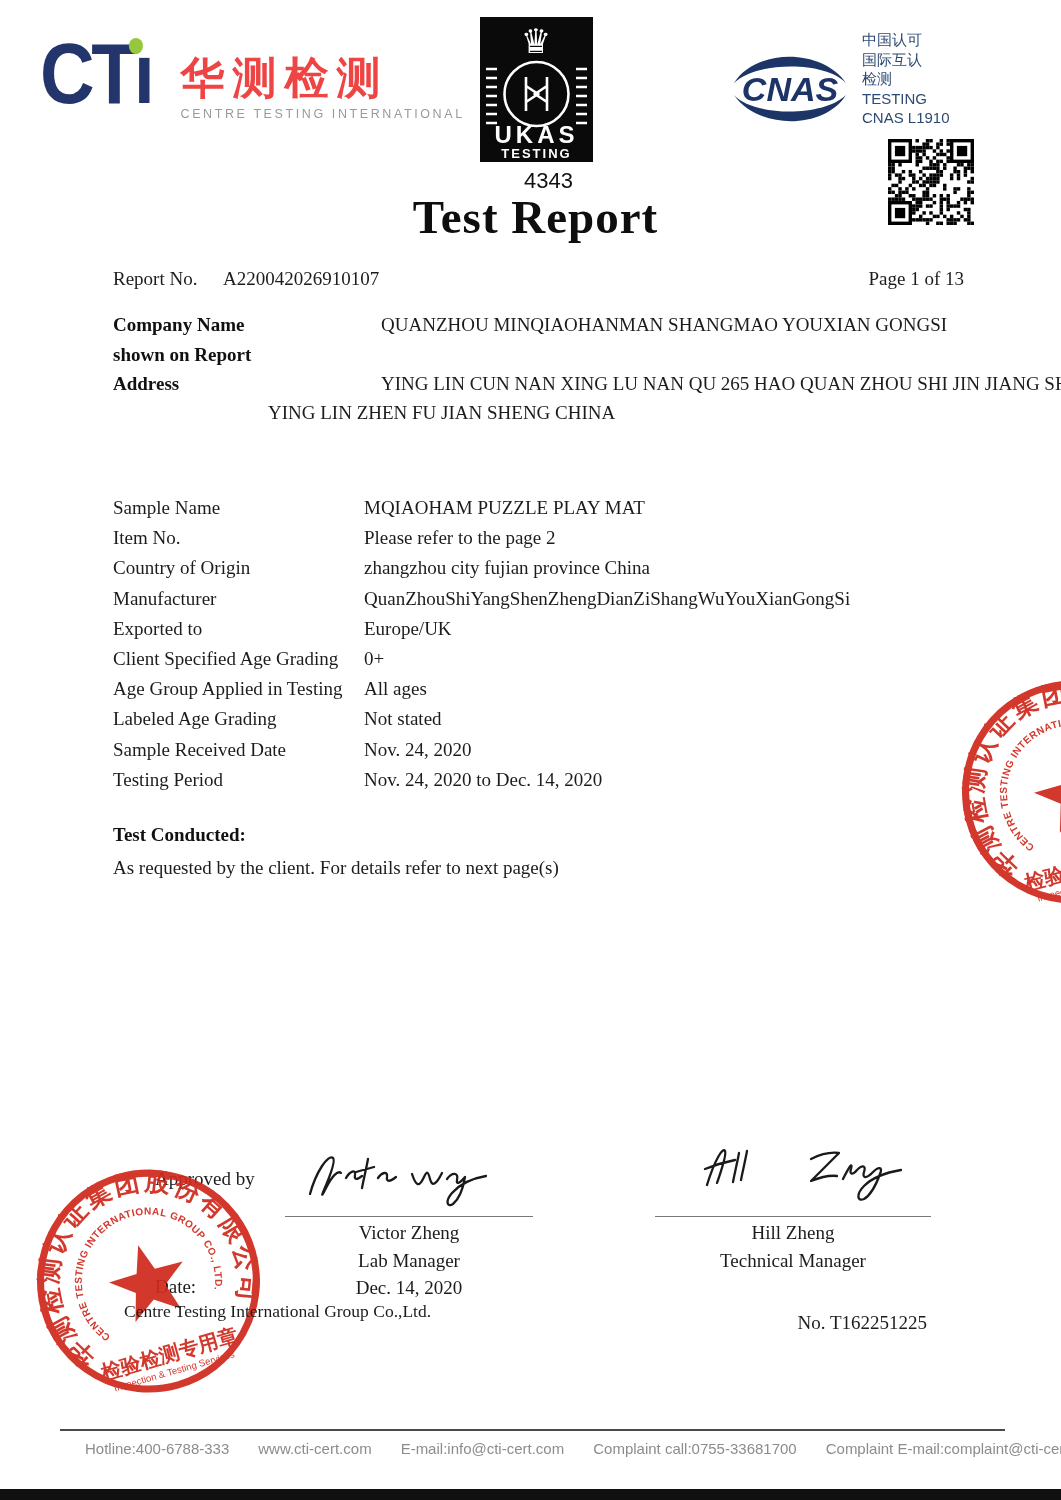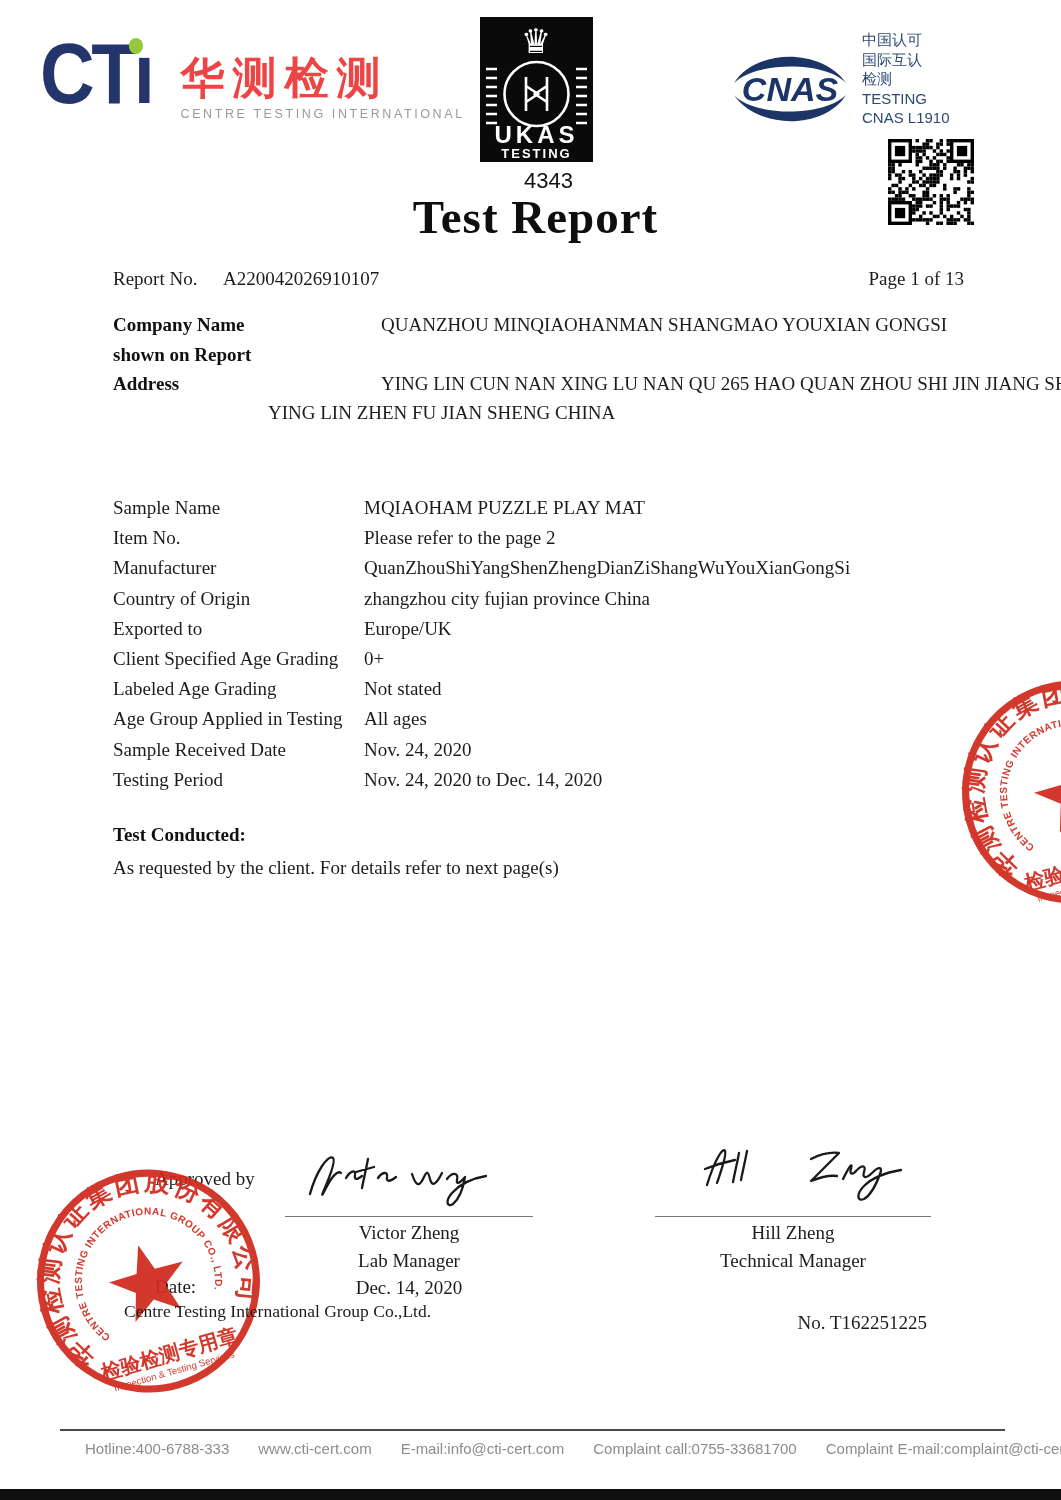--- a/index.html
+++ b/index.html
@@ -376,42 +376,42 @@
   <div class="abs kv-table">
     <div class="kv-row">
       <div class="kv-label">Sample Name</div>
       <div class="kv-value">MQIAOHAM PUZZLE PLAY MAT</div>
     </div>
     <div class="kv-row">
       <div class="kv-label">Item No.</div>
       <div class="kv-value">Please refer to the page 2</div>
     </div>
     <div class="kv-row">
+      <div class="kv-label">Country of Origin</div>
+      <div class="kv-value">zhangzhou city fujian province China</div>
+    </div>
+    <div class="kv-row">
       <div class="kv-label">Manufacturer</div>
       <div class="kv-value">QuanZhouShiYangShenZhengDianZiShangWuYouXianGongSi</div>
     </div>
     <div class="kv-row">
-      <div class="kv-label">Country of Origin</div>
-      <div class="kv-value">zhangzhou city fujian province China</div>
-    </div>
-    <div class="kv-row">
       <div class="kv-label">Exported to</div>
       <div class="kv-value">Europe/UK</div>
     </div>
     <div class="kv-row">
       <div class="kv-label">Client Specified Age Grading</div>
       <div class="kv-value">0+</div>
     </div>
     <div class="kv-row">
+      <div class="kv-label">Age Group Applied in Testing</div>
+      <div class="kv-value">All ages</div>
+    </div>
+    <div class="kv-row">
       <div class="kv-label">Labeled Age Grading</div>
       <div class="kv-value">Not stated</div>
-    </div>
-    <div class="kv-row">
-      <div class="kv-label">Age Group Applied in Testing</div>
-      <div class="kv-value">All ages</div>
     </div>
     <div class="kv-row">
       <div class="kv-label">Sample Received Date</div>
       <div class="kv-value">Nov. 24, 2020</div>
     </div>
     <div class="kv-row">
       <div class="kv-label">Testing Period</div>
       <div class="kv-value">Nov. 24, 2020 to Dec. 14, 2020</div>
     </div>
   </div>

